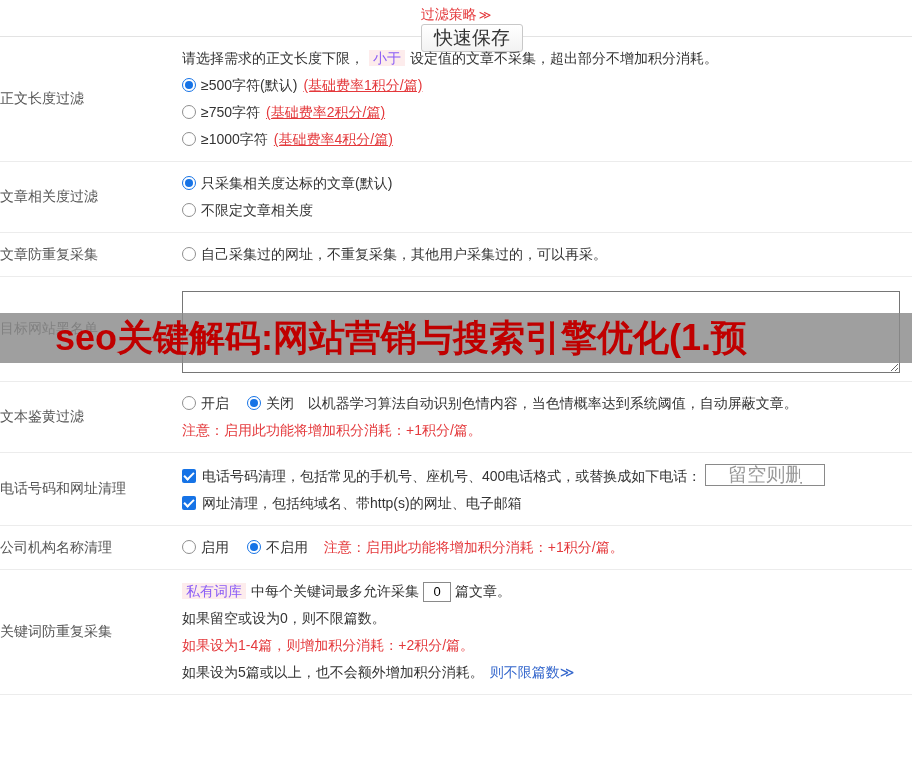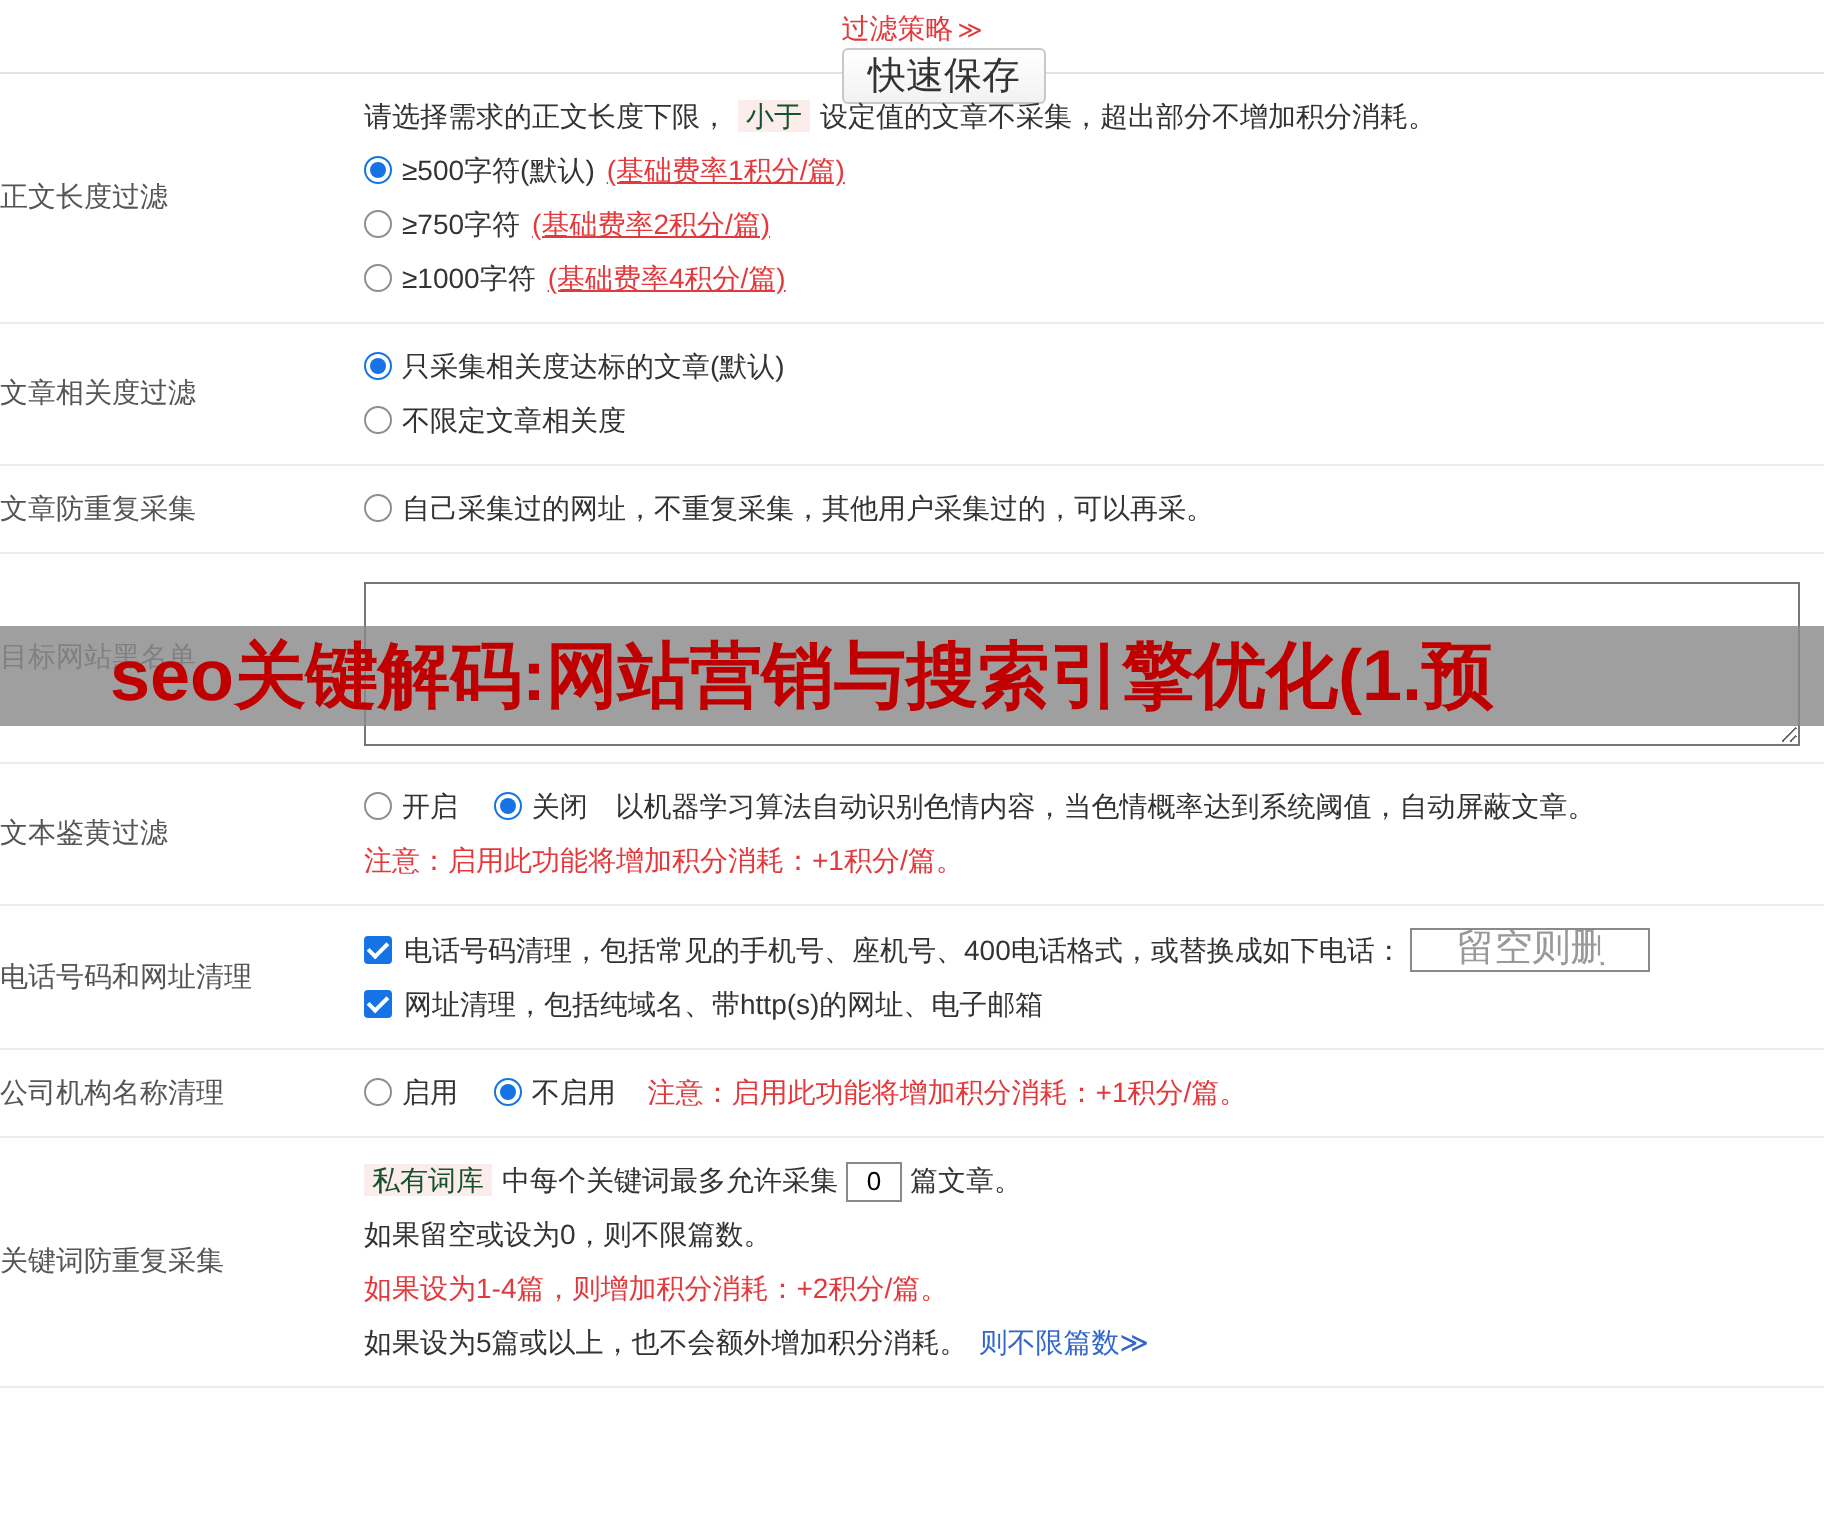--- a/index.html
+++ b/index.html
@@ -46,21 +46,21 @@
     display:inline-block; vertical-align:-2px; margin-right:6px;
     position:relative; cursor:pointer;
   }
   .checkbox::after {
     content:""; position:absolute; left:4px; top:1px; width:4px; height:8px;
     border:solid #fff; border-width:0 2px 2px 0; transform:rotate(45deg);
   }
   .opt-gap { margin-left:14px; }
   
   .red { color:#e4393c; }
-  .hl-red { color:#14532d; background:#fdecec; padding:0 4px; margin:0 5px; }
+  .hl-red { color:#8b5cf6; background:#fdecec; padding:0 4px; margin:0 5px; }
   .fee-link { color:#e4393c; text-decoration:underline; margin-left:6px; cursor:pointer; }
   .blue-link { color:#3366cc; cursor:pointer; margin-left:6px; }
   
   .text-input {
     border:1px solid #8a8a8a; font-size:19px; padding:2px 22px; height:22px;
     width:120px; color:#333; font-family:inherit;
   }
   .text-input::placeholder { color:#999; }
   .num-input {
     border:1px solid #8a8a8a; font-size:13px; padding:2px; height:20px;

